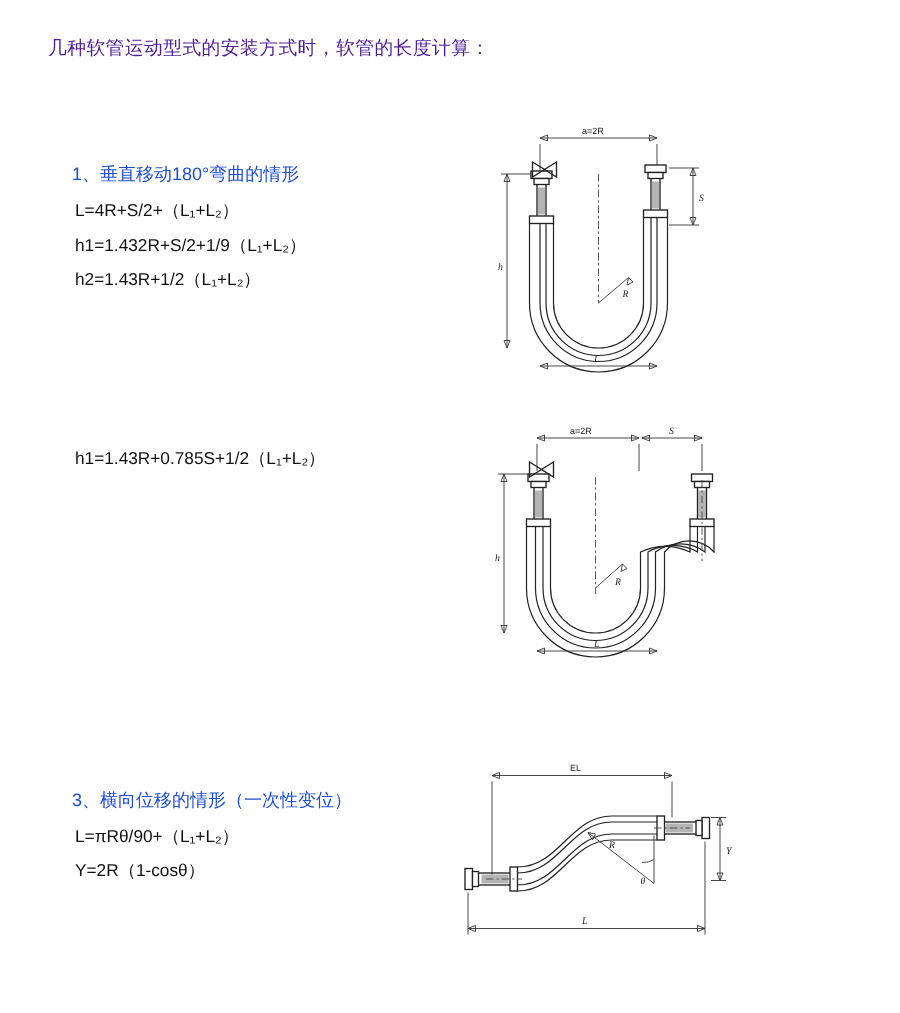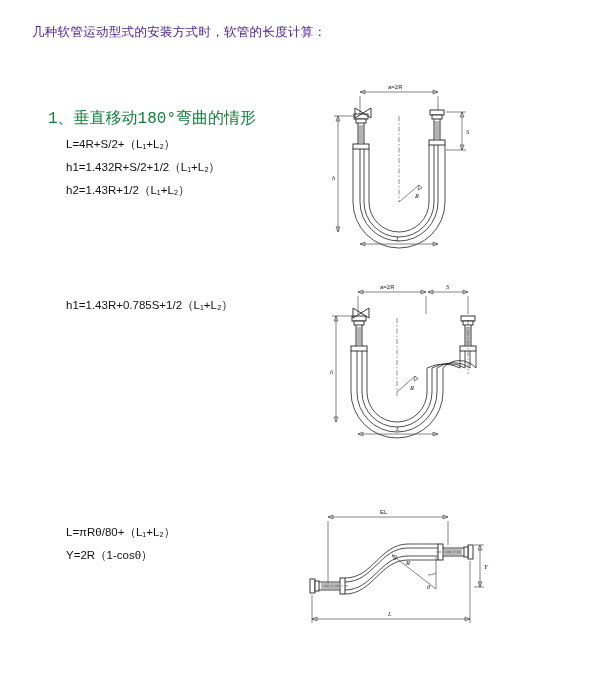--- a/index.html
+++ b/index.html
@@ -38,30 +38,29 @@
   .sec2 { top: 298px; }
   .sec3 { top: 525px; }
 
   .txtcol {
     position: absolute;
     left: 48px;
     top: 0;
     width: 250px;
   }
   .sec-head {
-    font-size: 16px;
-    color: #15803d;
+    font-size: 12px;
+    color: #1d4ed8;
     white-space: nowrap;
     margin-bottom: 8px;
-    font-family: Liberation Mono, monospace;
   }
   .formula {
     font-size: 11.5px;
     color: #111;
-    margin-left: 18px;
+    margin-left: 2px;
     margin-bottom: 8px;
     white-space: nowrap;
   }
 
   .figwrap {
     position: absolute;
     top: -36px;
   }
   .fig1 { left: 298px; }
   .fig2 { left: 298px; top: -28px; }
@@ -81,21 +80,21 @@
 <body>
 
 <div class="page">
 
   <div class="doc-title">几种软管运动型式的安装方式时，软管的长度计算：</div>
 
   <div class="section sec1">
     <div class="txtcol">
       <div class="sec-head"><span>1、</span><span>垂直移动180°弯曲的情形</span></div>
       <div class="formula">L=4R+S/2+（L₁+L₂）</div>
-      <div class="formula">h1=1.432R+S/2+1/2（L₁+L₂）</div>
+      <div class="formula">h1=1.432R+S/2+1/9（L₁+L₂）</div>
       <div class="formula">h2=1.43R+1/2（L₁+L₂）</div>
     </div>
 
     <div class="figwrap fig1">
       <svg width="190" height="200" viewBox="0 0 190 200">
 
         <line class="dim" x1="62" y1="20" x2="140" y2="20"></line>
         <path class="dim" d="M62,20 l5,-2 l0,4 z" fill="#333"></path>
         <path class="dim" d="M140,20 l-5,-2 l0,4 z" fill="#333"></path>
         <text class="lbl" x="90" y="17">a=2R</text>
@@ -212,21 +211,22 @@
         <line class="dim" x1="60" y1="164" x2="140" y2="164"></line>
         <path class="dim" d="M60,164 l5,-2 l0,4 z" fill="#333"></path>
         <path class="dim" d="M140,164 l-5,-2 l0,4 z" fill="#333"></path>
         <text class="lbl-it" x="98" y="161">L</text>
       </svg>
     </div>
   </div>
 
   <div class="section sec3">
     <div class="txtcol">
-      <div class="formula">L=πRθ/80+（L₁+L₂）</div>
+      <div class="sec-head"><span>3、</span><span>横向位移的情形（一次性变位）</span></div>
+      <div class="formula">L=πRθ/90+（L₁+L₂）</div>
       <div class="formula">Y=2R（1-cosθ）</div>
     </div>
 
     <div class="figwrap fig3">
       <svg width="210" height="145" viewBox="0 0 210 145">
 
         <line class="dim" x1="40" y1="20" x2="160" y2="20"></line>
         <path class="dim" d="M40,20 l5,-2 l0,4 z" fill="#333"></path>
         <path class="dim" d="M160,20 l-5,-2 l0,4 z" fill="#333"></path>
         <text class="lbl" x="92" y="17">EL</text>

